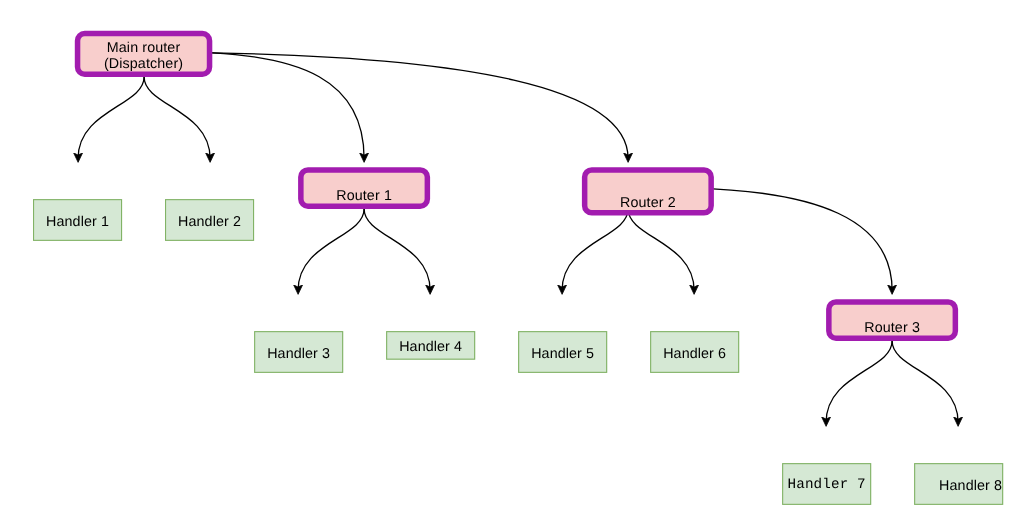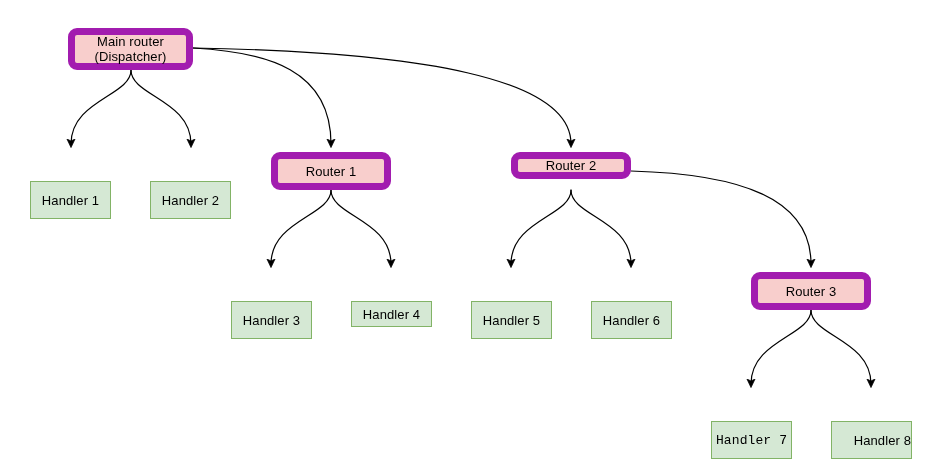--- a/index.html
+++ b/index.html
@@ -36,22 +36,23 @@
     align-items: center;
     justify-content: center;
     text-align: center;
     font-size: 13px;
     line-height: 15px;
     color: #000000;
     letter-spacing: 0.1px;
   }
   .node.router {
     background: #f8cecc;
-    border: 7px solid #a21caf;
+    border: 5px solid #a21caf;
     border-radius: 9px;
+    align-items: flex-end;
   }
   .node.handler {
     background: #d5e8d4;
     border: 1px solid #82b366;
     border-radius: 0;
     margin-top: 29px;
   }
   .node-label {
     white-space: pre-line;
     pointer-events: none;
@@ -90,21 +91,21 @@
       </div>
       <div class="node handler" style="left: 30px; top: 152px; width: 81px; height: 38px;">
         <span class="node-label">Handler 1</span>
       </div>
       <div class="node handler" style="left: 150px; top: 152px; width: 81px; height: 38px;">
         <span class="node-label">Handler 2</span>
       </div>
       <div class="node router" style="left: 271px; top: 152px; width: 120px; height: 38px;">
         <span class="node-label">Router 1</span>
       </div>
-      <div class="node router" style="left: 511px; top: 152px; width: 120px; height: 27px;">
+      <div class="node router" style="left: 529px; top: 152px; width: 120px; height: 44px;">
         <span class="node-label">Router 2</span>
       </div>
       <div class="node handler" style="left: 231px; top: 272px; width: 81px; height: 38px; text-align: right;">
         <span class="node-label">Handler 3</span>
       </div>
       <div class="node handler" style="left: 351px; top: 272px; width: 81px; height: 26px;">
         <span class="node-label">Handler 4</span>
       </div>
       <div class="node handler" style="left: 471px; top: 272px; width: 81px; height: 38px;">
         <span class="node-label">Handler 5</span>

